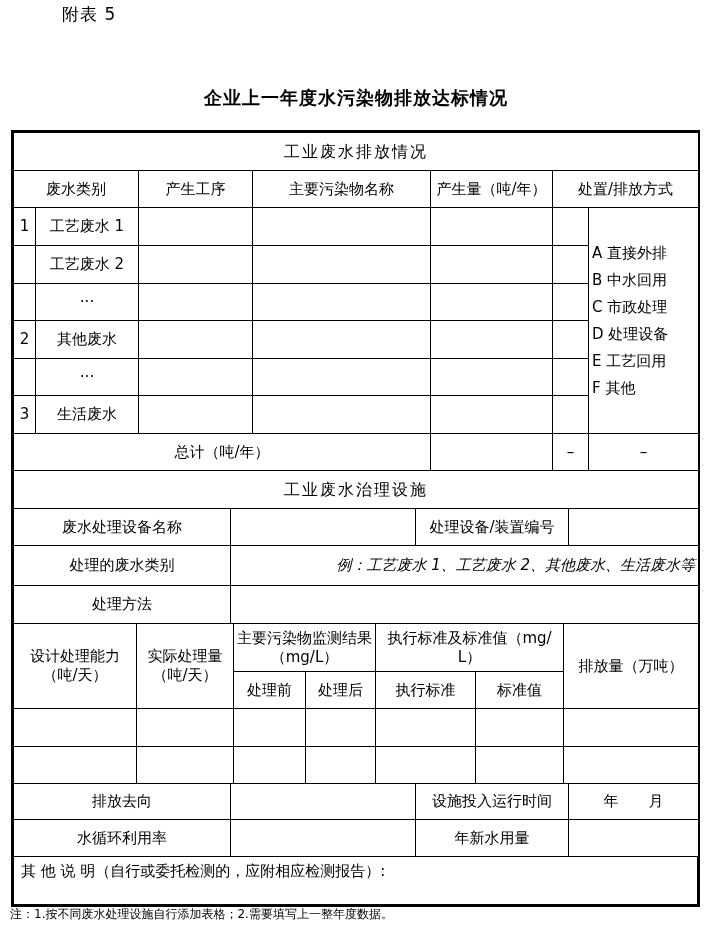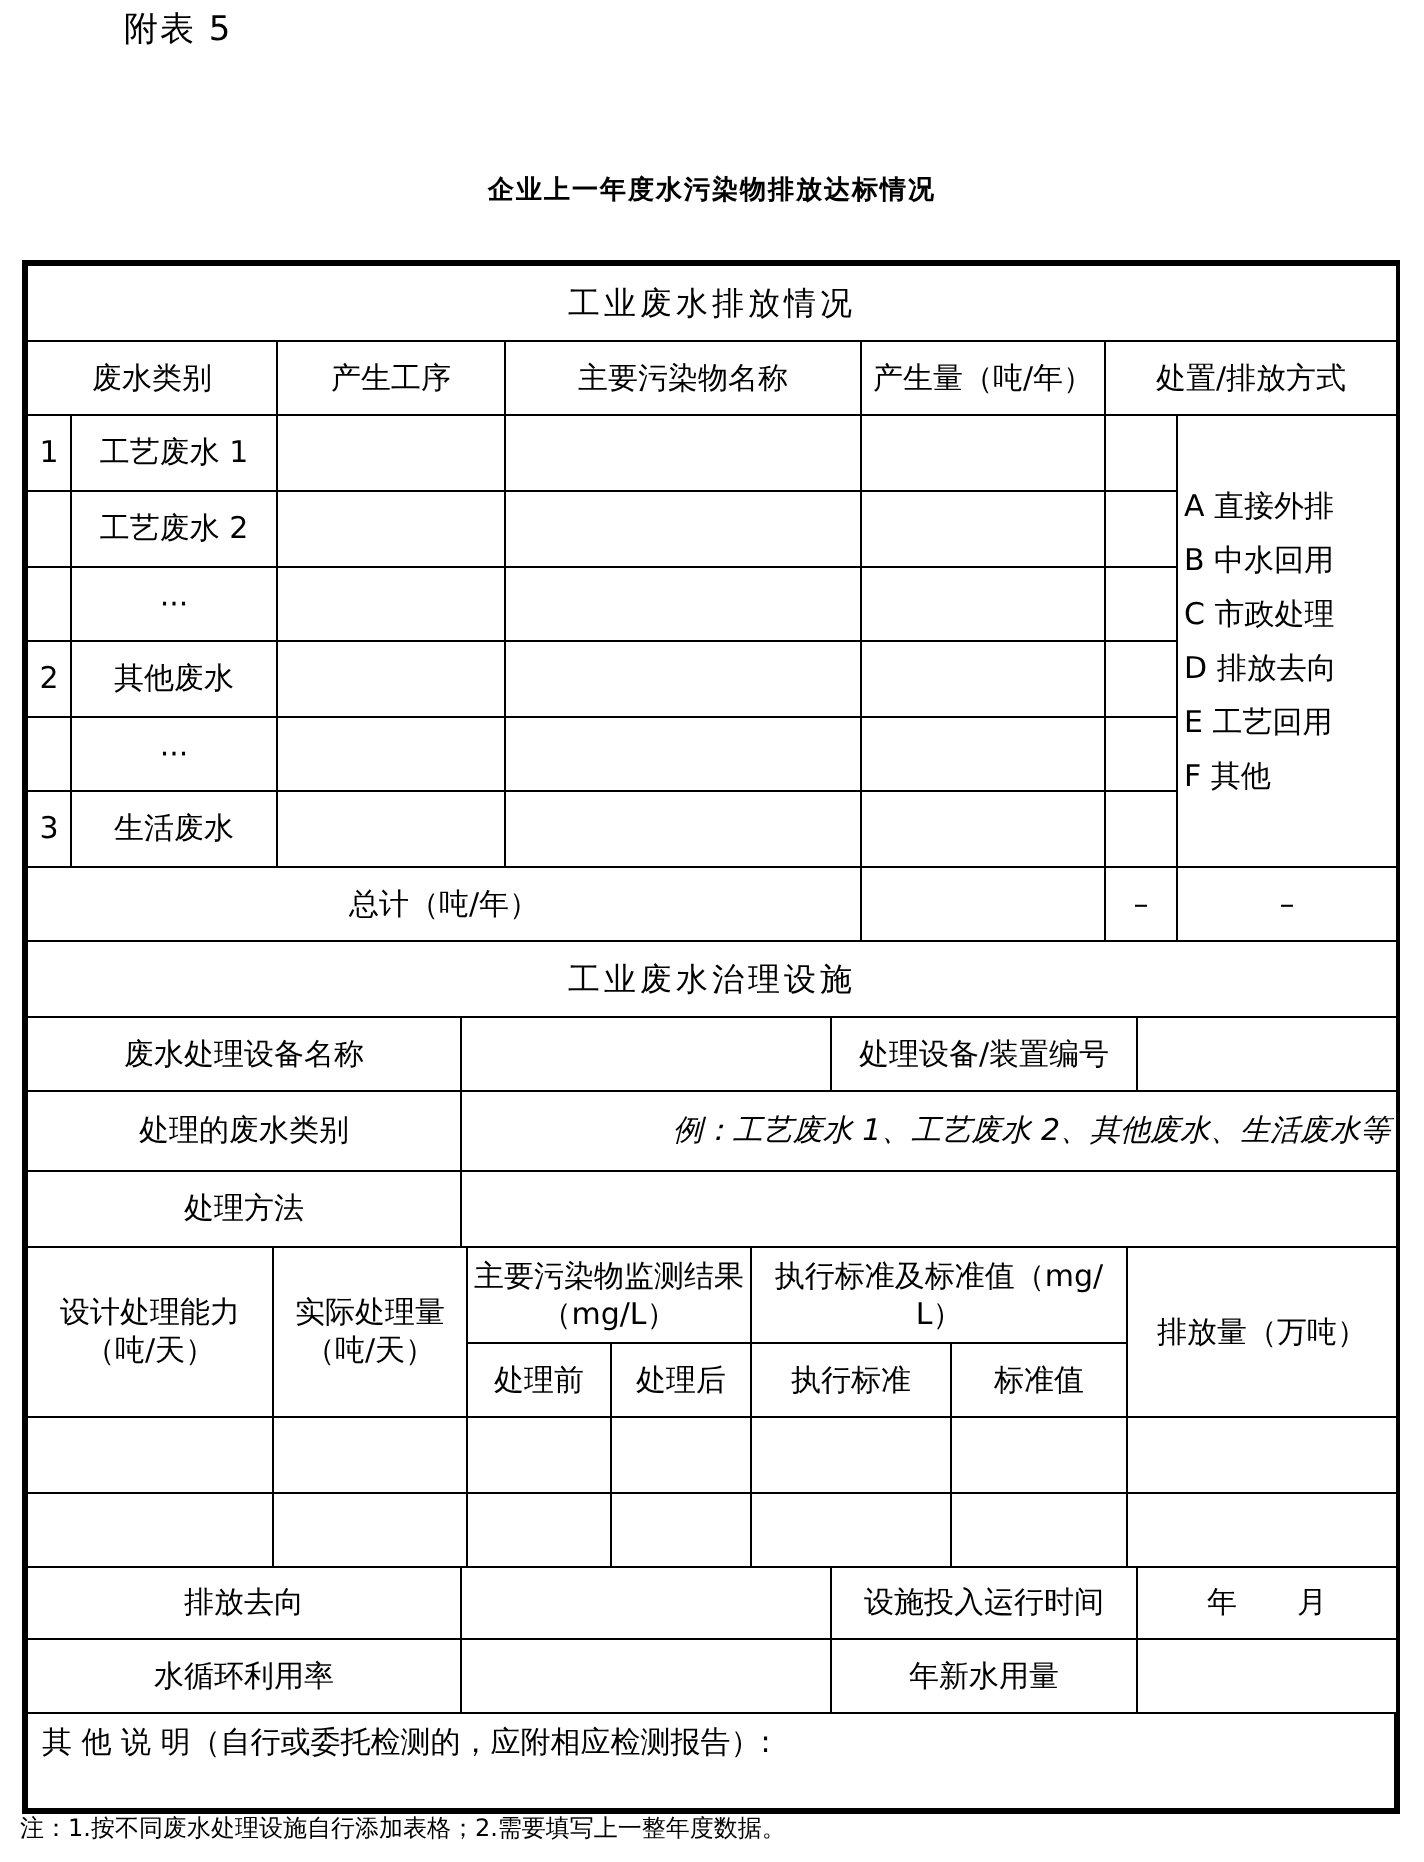--- a/index.html
+++ b/index.html
@@ -6,21 +6,21 @@
   .page{
     position:relative;
     width:712px;height:931px;
     background:#ffffff;color:#000000;
     font-family:"DejaVu Sans","Liberation Sans",sans-serif;
     font-size:15px;
   }
   .annex{position:absolute;left:38px;top:3px;font-size:17px;letter-spacing:1px;margin-left:24px;}
   .doc-title{
     position:absolute;left:0;top:86px;width:100%;
-    text-align:center;font-weight:bold;font-size:13px;letter-spacing:1px;
+    text-align:center;font-weight:bold;font-size:18px;letter-spacing:1px;
   }
   .table-wrap{
     position:absolute;left:11px;top:130px;width:689px;
     border:2px solid #000;box-sizing:border-box;background:#fff;
   }
   table.tbl{border-collapse:collapse;table-layout:fixed;width:100%;}
   table.tbl + table.tbl{margin-top:-1px;}
   .tbl td{
     border:1px solid #000;
     text-align:center;vertical-align:middle;
@@ -72,21 +72,21 @@
         <td>1</td>
         <td>工艺废水 1</td>
         <td></td>
         <td></td>
         <td></td>
         <td></td>
         <td rowspan="6" class="opts">
           <div>A 直接外排</div>
           <div>B 中水回用</div>
           <div>C 市政处理</div>
-          <div>D 排放去向</div>
+          <div>D 处理设备</div>
           <div>E 工艺回用</div>
           <div>F 其他</div>
         </td>
       </tr>
       <tr class="h38">
         <td></td>
         <td>工艺废水 2</td>
         <td></td>
         <td></td>
         <td></td>

